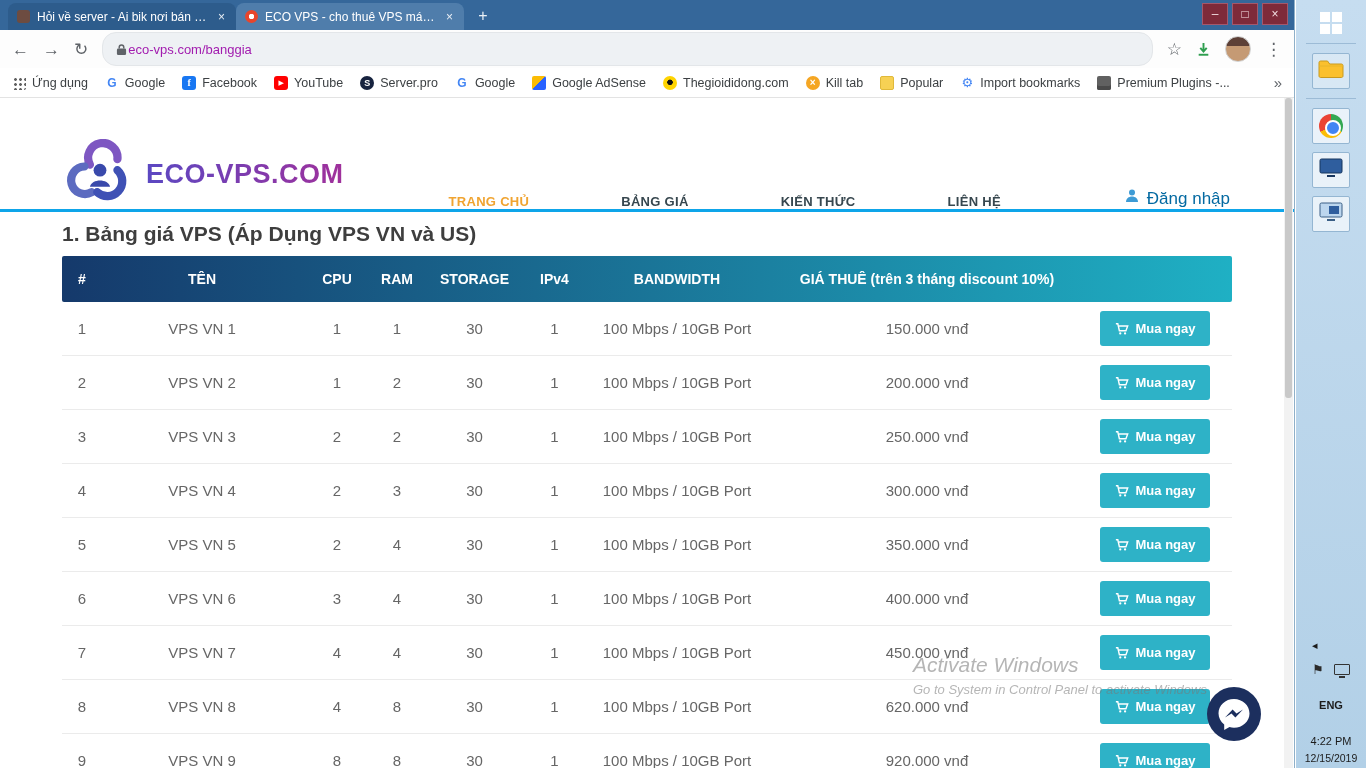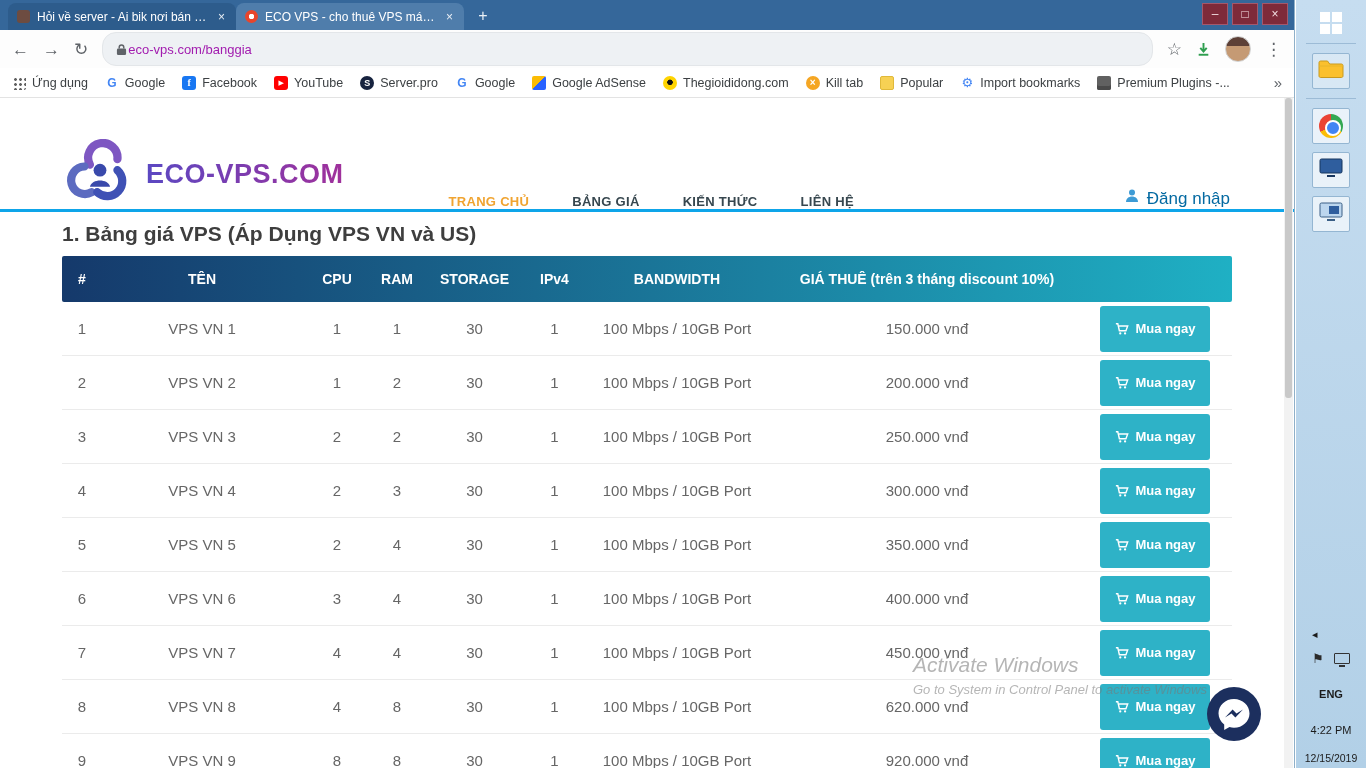--- a/index.html
+++ b/index.html
@@ -48,34 +48,34 @@
   .ic-import-bookmarks::before { content:"⚙"; color:#4285f4; font-size:13px; }
   .ic-premium-plugins { background:#616161; border-radius:2px; box-shadow:inset 0 -4px 0 #4a4a4a; }
   .bm-overflow { margin-left:auto; color:#5f6368; font-size:15px; }
 
   
   .viewport { position:relative; height:670px; overflow:hidden; background:#fff; }
 
   .site-header { height:114px; display:flex; align-items:flex-end; padding:0 64px; border-bottom:3px solid #0ea5e9; }
   .logo { display:flex; align-items:center; gap:10px; }
   .logo-text { font-size:27px; font-weight:bold; letter-spacing:0.5px; background:linear-gradient(90deg,#5b48c2,#a0309b); -webkit-background-clip:text; background-clip:text; color:transparent; }
-  .main-nav { display:flex; gap:43px; margin-left:105px; }
+  .main-nav { display:flex; gap:92px; margin-left:105px; }
   .nav-item { font-size:13px; font-weight:bold; color:#37474f; letter-spacing:0.3px; }
   .nav-item.active { color:#f0a431; }
   .login { margin-left:auto; display:flex; align-items:center; gap:7px; color:#0369a1; font-size:17px; }
 
   .section-title { margin:10px 62px 0; font-size:21px; font-weight:bold; color:#3e3e3e; }
 
   
   .vps-table { margin:10px 62px 0; }
   .t-grid { display:grid; grid-template-columns:40px 200px 70px 50px 105px 55px 190px 310px 146px; align-items:center; }
   .t-head { height:46px; background:linear-gradient(90deg,#15396b,#1fb0c4); color:#fff; font-weight:bold; font-size:14px; border-radius:2px; }
   .t-row { height:54px; border-bottom:1px solid #ebebeb; color:#666; font-size:15px; background:#fff; }
   .cell { text-align:center; padding:0 4px; overflow:hidden; white-space:nowrap; }
-  .buy-btn { width:110px; height:46px; margin:0 auto; display:flex; align-items:center; justify-content:center; gap:7px; background:#2eb2c7; border:none; border-radius:3px; color:#fff; font-weight:bold; font-size:13px; font-family:inherit; cursor:pointer; }
+  .buy-btn { width:110px; height:35px; margin:0 auto; display:flex; align-items:center; justify-content:center; gap:7px; background:#2eb2c7; border:none; border-radius:3px; color:#fff; font-weight:bold; font-size:13px; font-family:inherit; cursor:pointer; }
 
   
   .watermark { position:absolute; left:913px; top:555px; color:rgba(120,120,120,0.55); text-align:left; pointer-events:none;font-style:italic; }
   .watermark .wm1 { font-size:21px; }
   .watermark .wm2 { font-size:13px; margin-top:5px; }
 
   
   .messenger { position:absolute; left:1206px; top:588px; width:56px; height:56px; }
 
   
@@ -92,21 +92,21 @@
   .tb-app.running { background:rgba(255,255,255,0.65); }
   .chrome-ball { width:24px; height:24px; border-radius:50%; background:conic-gradient(from -120deg,#ea4335 0 120deg,#34a853 120deg 240deg,#fbbc05 240deg 360deg); position:relative; }
   .chrome-ball::after { content:""; position:absolute; left:6px; top:6px; width:12px; height:12px; border-radius:50%; background:#4285f4; border:2.5px solid #fff; }
   .tb-bottom { margin-top:auto; display:flex; flex-direction:column; align-items:center; width:100%; padding-bottom:4px; }
   .tray-expand { font-size:11px; color:#1b1b1b; align-self:flex-start; margin-left:16px; margin-bottom:10px; }
   .tray-icons { display:flex; gap:10px; align-items:center; margin-bottom:22px; }
   .tray-flag { font-size:13px; color:#2b2b2b; }
   .mini-monitor { width:16px; height:11px; border:1.5px solid #333; border-radius:1px; position:relative; }
   .mini-monitor::after { content:""; position:absolute; left:4px; bottom:-4px; width:6px; height:2px; background:#333; }
   .tb-lang { font-size:11px; font-weight:bold; color:#1b1b1b; margin-bottom:24px; }
-  .tb-time { font-size:11px; color:#1b1b1b; margin-bottom:16px; }
+  .tb-time { font-size:11px; color:#1b1b1b; margin-bottom:5px; }
   .tb-date { font-size:10.5px; color:#1b1b1b; }
 </style>
 </head>
 <body>
 
 <div class="screen">
 
   <div class="browser-window">
 
     <div class="tabbar">

